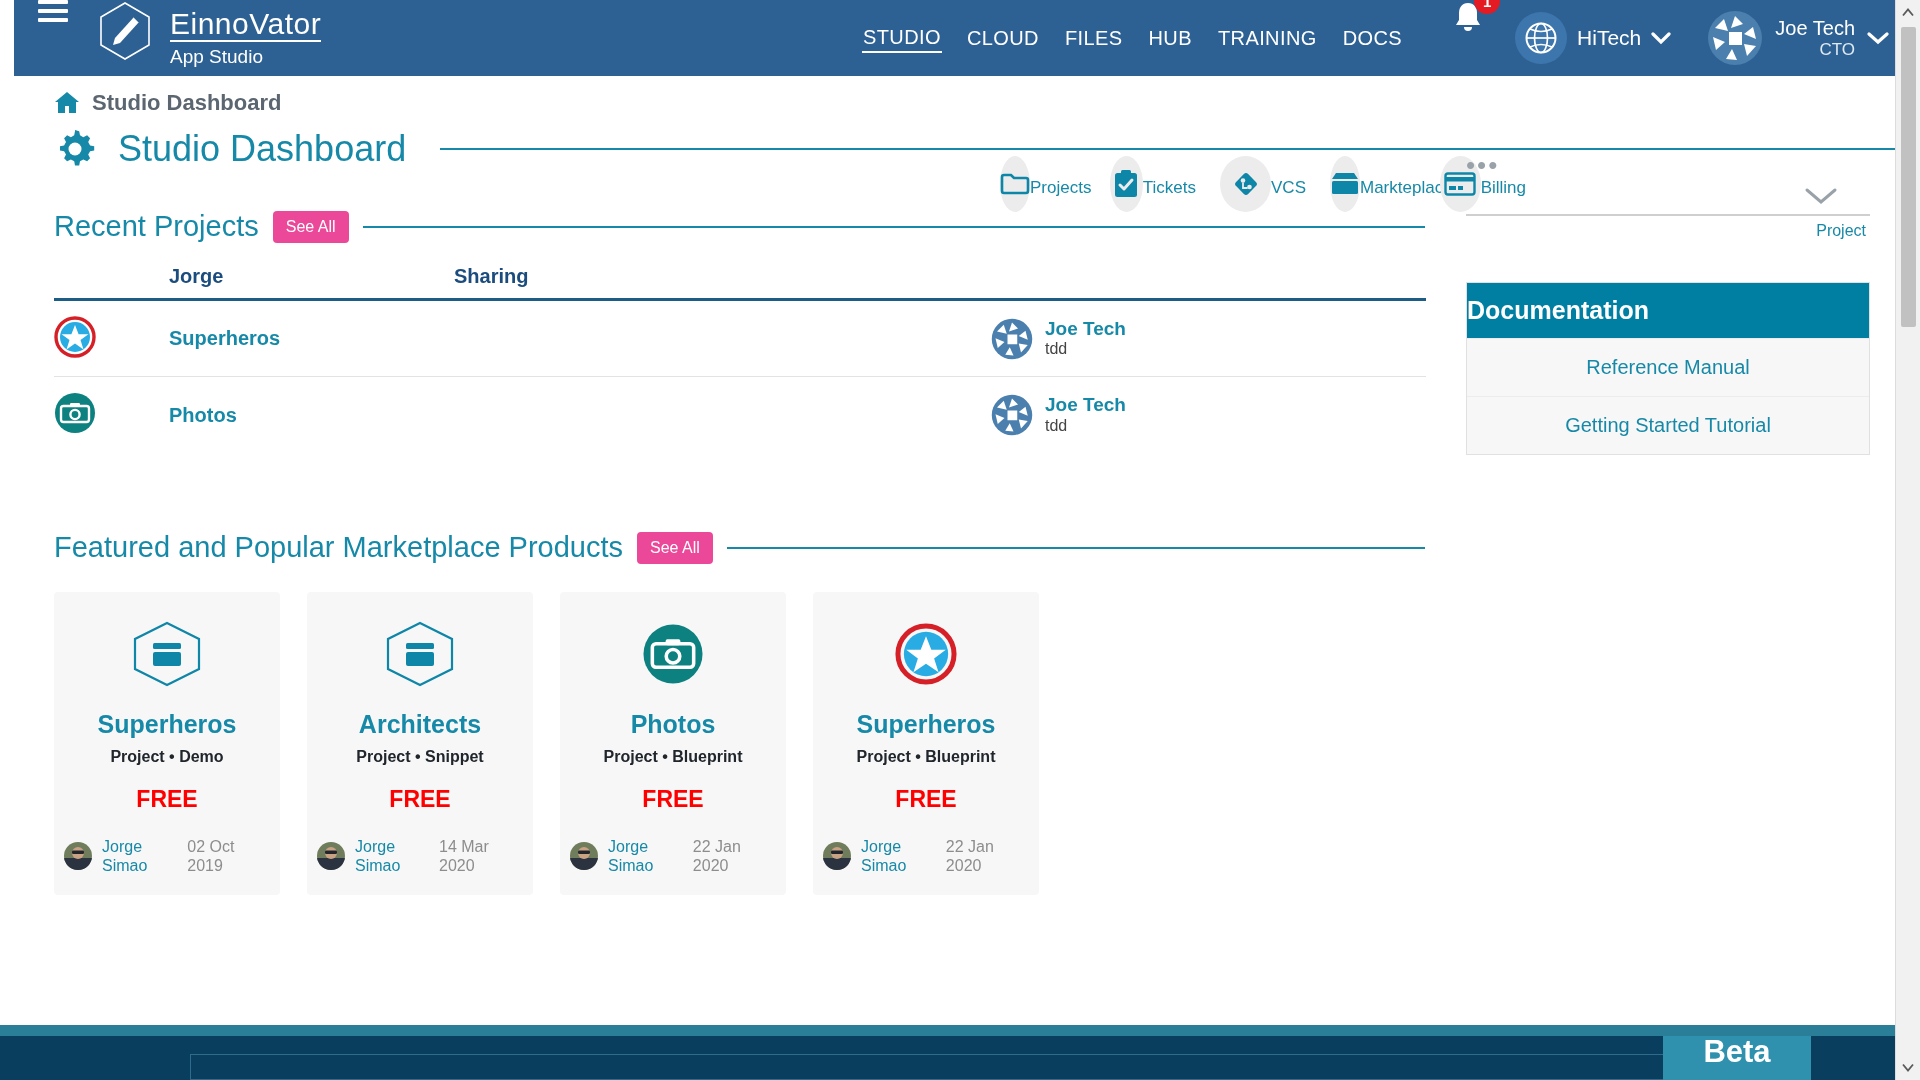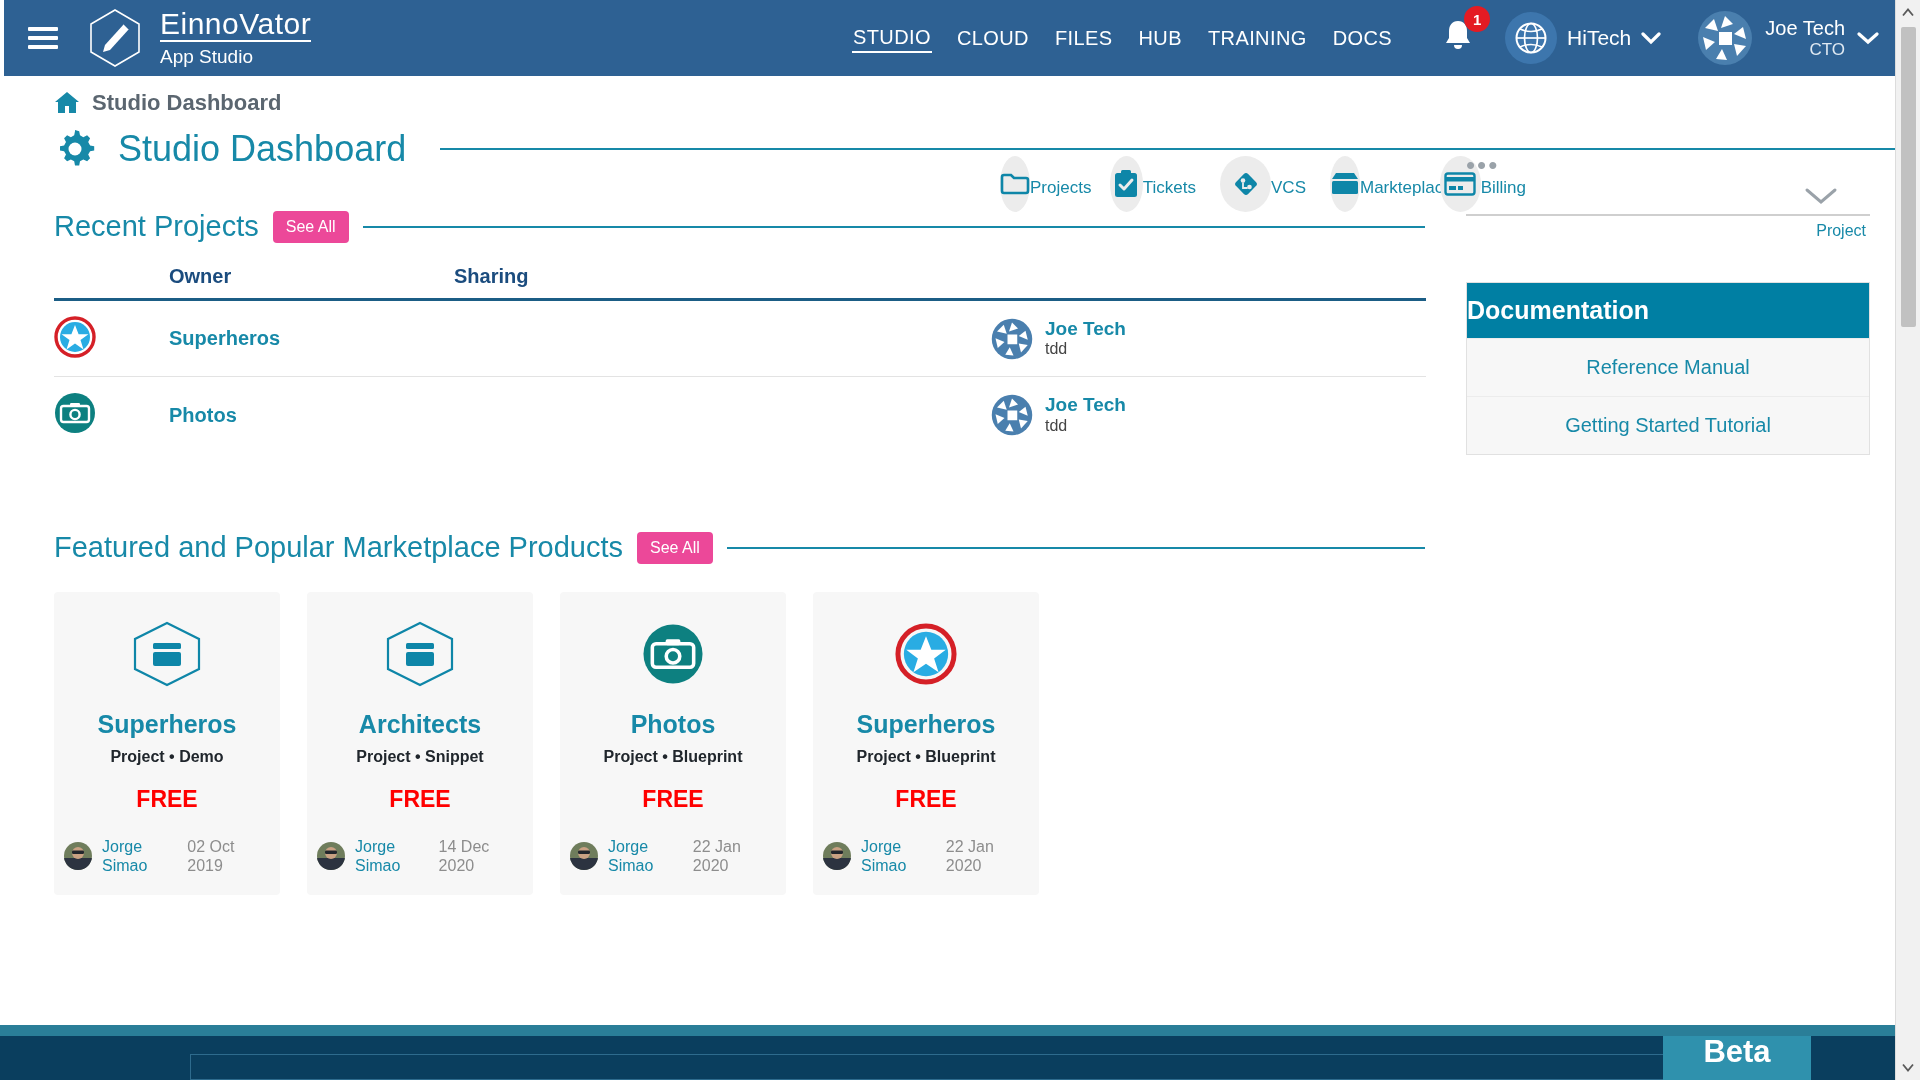--- a/index.html
+++ b/index.html
@@ -6,24 +6,24 @@
   html, body {
     width: 1920px; height: 1080px;
     overflow: hidden;
     background: #ffffff;
     font-family: "Liberation Sans", sans-serif;
   }
   body { position: relative; }
 
   
   .topbar {
-    position: absolute; top: 0; left: 4px;
+    position: absolute; top: 0; left: 14px;
     width: 1895px; height: 76px;
     background: #2e6193;
-    display: flex; align-items: center;
+    display: flex; 
   }
   .hamburger {
     width: 30px; height: 22px;
     margin-left: 24px; margin-right: 26px;
     display: flex; flex-direction: column; justify-content: space-between;
     cursor: pointer;
   }
   .hamburger span { display: block; height: 4px; background: #fff; border-radius: 1px; }
 
   .logo-hex { width: 62px; height: 62px; flex: 0 0 62px; }
@@ -352,21 +352,21 @@
 
   <div class="section-head" style="margin-top:38px; padding-right:470px;">
     <span class="section-title">Recent Projects</span>
     <button class="btn-see-all">See All</button>
     <div class="section-rule"></div>
   </div>
 
   <div class="proj-table">
     <div class="proj-head">
       <div class="col-icon"></div>
-      <div class="col-owner">Owner</div>
+      <div class="col-owner">Jorge</div>
       <div class="col-share">Sharing</div>
     </div>
 
     <div class="proj-row">
       <div class="col-icon">
         <svg width="42" height="42" viewBox="0 0 42 42">
           <circle cx="21" cy="21" r="19" fill="none" stroke="#d52027" stroke-width="3.4"></circle>
           <circle cx="21" cy="21" r="15" fill="#29ace3"></circle>
           <polygon points="21,9 24.6,18.2 34.4,18.2 26.5,24 29.5,33.4 21,27.6 12.5,33.4 15.5,24 7.6,18.2 17.4,18.2" fill="#ffffff"></polygon>
         </svg>
@@ -475,21 +475,21 @@
         <span class="author-av">
           <svg width="28" height="28" viewBox="0 0 28 28">
             <rect width="28" height="28" fill="#6f7d5c"></rect>
             <rect x="0" y="16" width="28" height="12" fill="#2c3340"></rect>
             <circle cx="14" cy="11" r="6" fill="#c9a183"></circle>
             <rect x="8" y="8.5" width="12" height="3.4" rx="1.2" fill="#22262c"></rect>
           </svg>
         </span>
         <span class="author-text">
           <span class="author-name">Jorge Simao</span>
-          <span class="author-date">14 Dec 2020</span>
+          <span class="author-date">14 Mar 2020</span>
         </span>
       </div>
     </div>
 
     <div class="card">
       <div class="card-icon">
         <svg width="62" height="62" viewBox="0 0 42 42">
           <circle cx="21" cy="21" r="20" fill="#0d8080"></circle>
           <rect x="7" y="14" width="28" height="16" rx="2.5" fill="none" stroke="#ffffff" stroke-width="2.4"></rect>
           <rect x="16" y="11" width="10" height="4" rx="1.2" fill="#ffffff"></rect>

